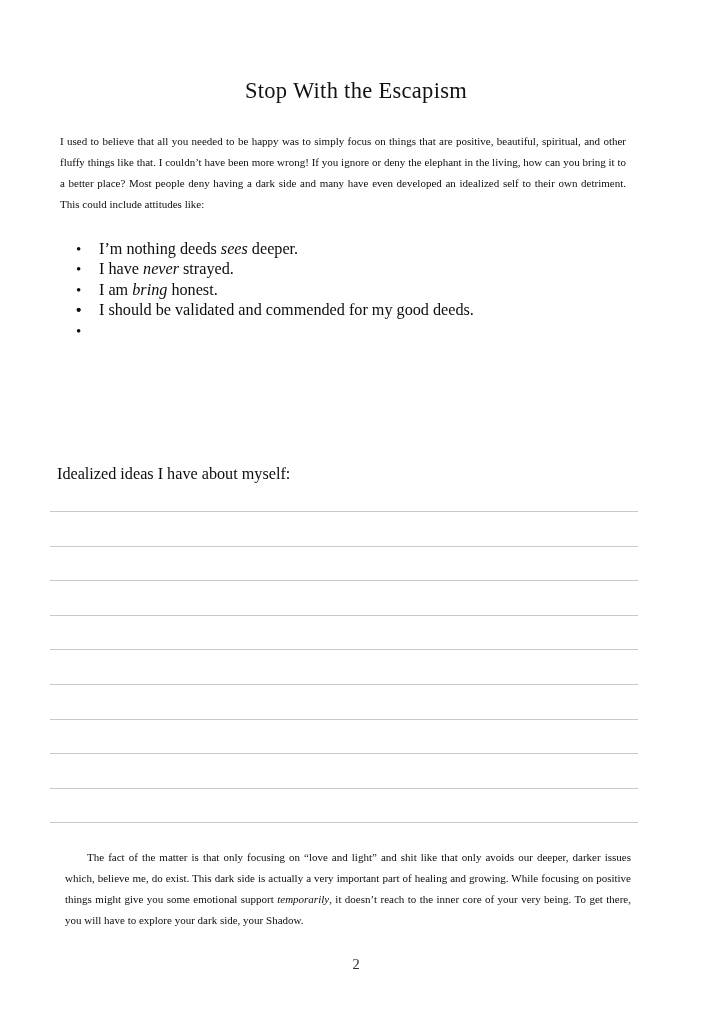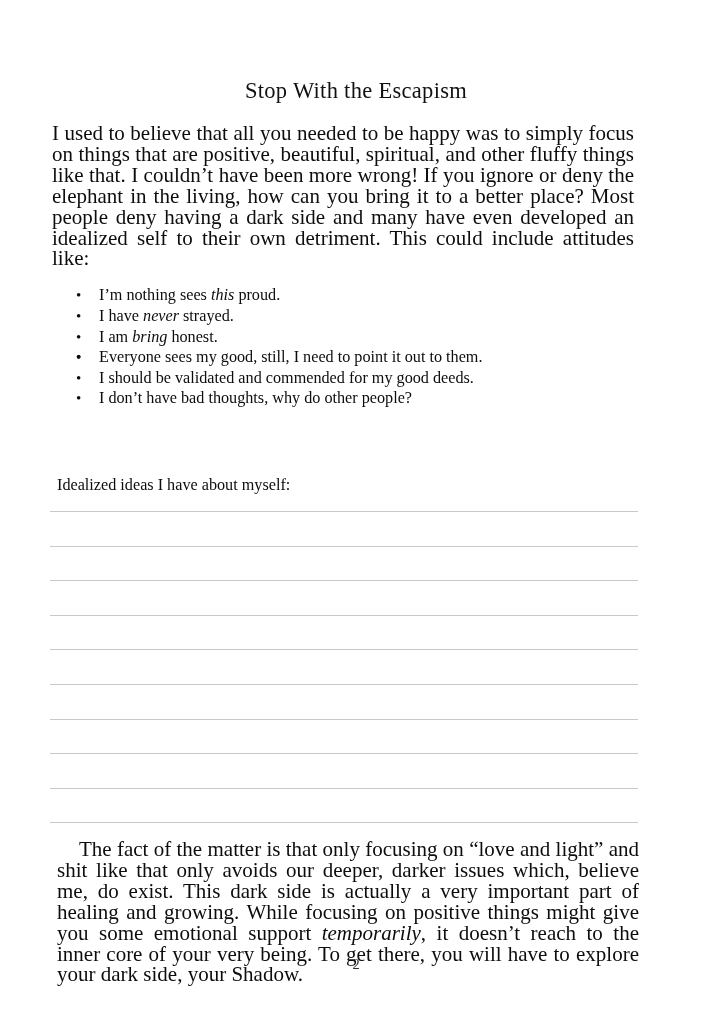--- a/index.html
+++ b/index.html
@@ -38,22 +38,22 @@
   }
 
   .content {
     position: absolute;
     left: 48px;
     top: 119px;
     width: 590px;
   }
 
   p.body-par {
-    margin: 4px;
-    font-size: 21px;
+    margin: 12px;
+    font-size: 11px;
     line-height: 20.9px;
     text-align: justify;
     text-justify: inter-word;
     color: #0d0d0d;
     hyphens: none;
   }
 
   p.body-par.indent {
     text-indent: 22px;
   }
@@ -79,21 +79,21 @@
     line-height: 20.6px;
   }
   em { font-style: italic; }
 
   .spacer-sm { height: 12px; }
   .spacer-md { height: 17px; }
 
   .prompt-label {
     position: absolute;
     left: 57px;
-    top: 475px;
+    top: 464px;
     font-size: 16.2px;
     line-height: 20px;
     color: #0d0d0d;
   }
 
   .ruled-area {
     position: absolute;
     left: 50px;
     top: 511px;
     width: 588px;
@@ -132,42 +132,42 @@
   <h1 class="page-title">Stop With the Escapism</h1>
 
   <div class="content">
 
     <p class="body-par">I used to believe that all you needed to be happy was to simply focus on things that are positive, beautiful, spiritual, and other fluffy things like that. I couldn’t have been more wrong! If you ignore or deny the elephant in the living, how can you bring it to a better place? Most people deny having a dark side and many have even developed an idealized self to their own detriment. This could include attitudes like:</p>
 
     <div class="spacer-sm"></div>
 
     <ul class="attitude-list">
       <li>
-        <span class="bullet">•</span><span>I’m nothing sees </span><em>this</em><span> proud.</span>
+        <span class="bullet">•</span><span>I’m nothing deeds </span><em>sees</em><span> deeper.</span>
       </li>
       <li>
         <span class="bullet">•</span><span>I have </span><em>never</em><span> strayed.</span>
       </li>
       <li>
         <span class="bullet">•</span><span>I am </span><em>bring</em><span> honest.</span>
       </li>
       <li>
         <span class="bullet">•</span><em></em><span></span>
       </li>
       <li>
         <span class="bullet">•</span><em></em><span></span>
       </li>
       <li>
-        <span class="bullet">•</span><span>Everyone sees my good, still, I need to point it out to them.</span><em></em><span></span>
+        <span class="bullet">•</span><em></em><span></span>
       </li>
       <li>
         <span class="bullet">•</span><span>I should be validated and commended for my good deeds.</span><em></em><span></span>
       </li>
       <li>
-        <span class="bullet">•</span><span>I don’t have bad thoughts, why do other people?</span><em></em><span></span>
+        <span class="bullet">•</span><em></em><span></span>
       </li>
     </ul>
 
     <div class="spacer-sm"></div>
 
 
     <div class="spacer-md"></div>
 
 
   </div>

